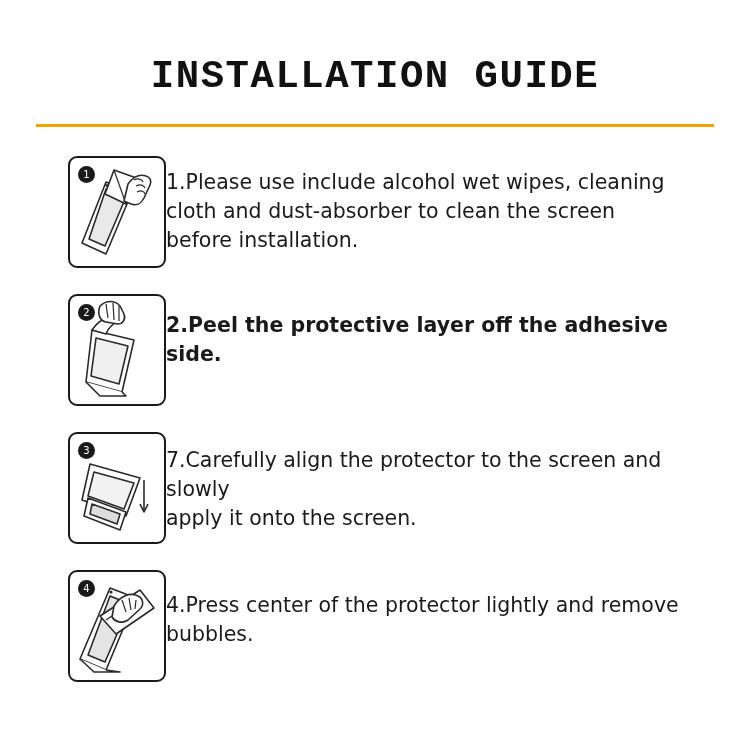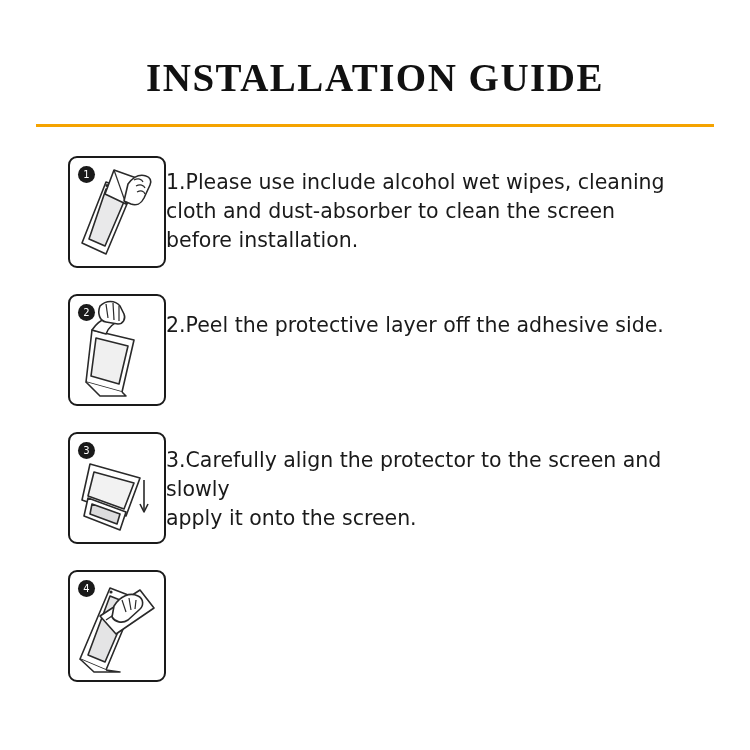--- a/index.html
+++ b/index.html
@@ -25,21 +25,21 @@
   .title {
     position: absolute;
     left: 0;
     top: 55px;
     width: 750px;
     text-align: center;
     font-size: 39px;
     font-weight: bold;
     letter-spacing: 1.5px;
     color: #111111;
-    font-family: Liberation Serif, serif;
+    font-family: Liberation Mono, monospace;
   }
   .title-rule {
     position: absolute;
     left: 36px;
     top: 124px;
     width: 678px;
     height: 3px;
     background: #f5a300;
   }
   .steps {
@@ -90,21 +90,21 @@
     margin-right: 40px;
     font-size: 20.5px;
     line-height: 29px;
     color: #1a1a1a;
     font-family: "DejaVu Sans", sans-serif;
     white-space: pre-line;
   }
   .step-1 { margin-top: 6px; }
   .step-1 .step-text { margin-top: 12px; }
   .step-2 { margin-top: 28px; }
-  .step-2 .step-text { margin-top: 17px; }
+  .step-2 .step-text { margin-top: 17px; font-weight: bold; }
   .step-3 { margin-top: 28px; }
   .step-3 .step-text { margin-top: 14px; }
   .step-4 { margin-top: 28px; }
   .step-4 .step-text { margin-top: 21px; }
 
   svg.art { position: absolute; left: 0; top: 0; }
 </style>
 </head>
 <body>
 
@@ -179,21 +179,21 @@
 
               <path d="M18 64 L56 78 L50 96 L14 82 Z" fill="#ffffff"></path>
               <path d="M22 70 L50 80 L47 90 L20 80 Z" fill="#dcdcdd"></path>
 
               <path d="M74 46 L74 76" stroke-width="1.6"></path>
               <path d="M70 70 L74 78 L78 70" stroke-width="1.6"></path>
             </g>
           </svg>
         </div>
       </div>
-      <div class="step-text">3.Carefully align the protector to  the screen and slowly
+      <div class="step-text">7.Carefully align the protector to  the screen and slowly
     apply it onto the screen.</div>
     </div>
 
     <div class="step step-4">
       <div class="step-icon">
         <div class="icon-box">
           <span class="badge">4</span>
           <svg class="art" width="94" height="108" viewBox="0 0 94 108">
             <g stroke="#2a2a2a" stroke-width="1.6" fill="none" stroke-linejoin="round">
 
@@ -207,16 +207,18 @@
               <path d="M44 34 C50 24 60 20 68 24 C74 27 74 34 69 38 L58 48 C52 52 45 50 42 45 Z" fill="#ffffff"></path>
               <path d="M52 28 L56 40" stroke-width="1.2"></path>
               <path d="M59 26 L61 38" stroke-width="1.2"></path>
               <path d="M66 28 L65 37" stroke-width="1.2"></path>
 
               <path d="M10 87 L24 100 L50 100 L36 98" fill="#ffffff"></path>
             </g>
           </svg>
         </div>
       </div>
+      <div class="step-text">4.Press center of the protector lightly and remove
+    bubbles.</div>
     </div>
 
   </div>
 </div>
 
 </body></html>

